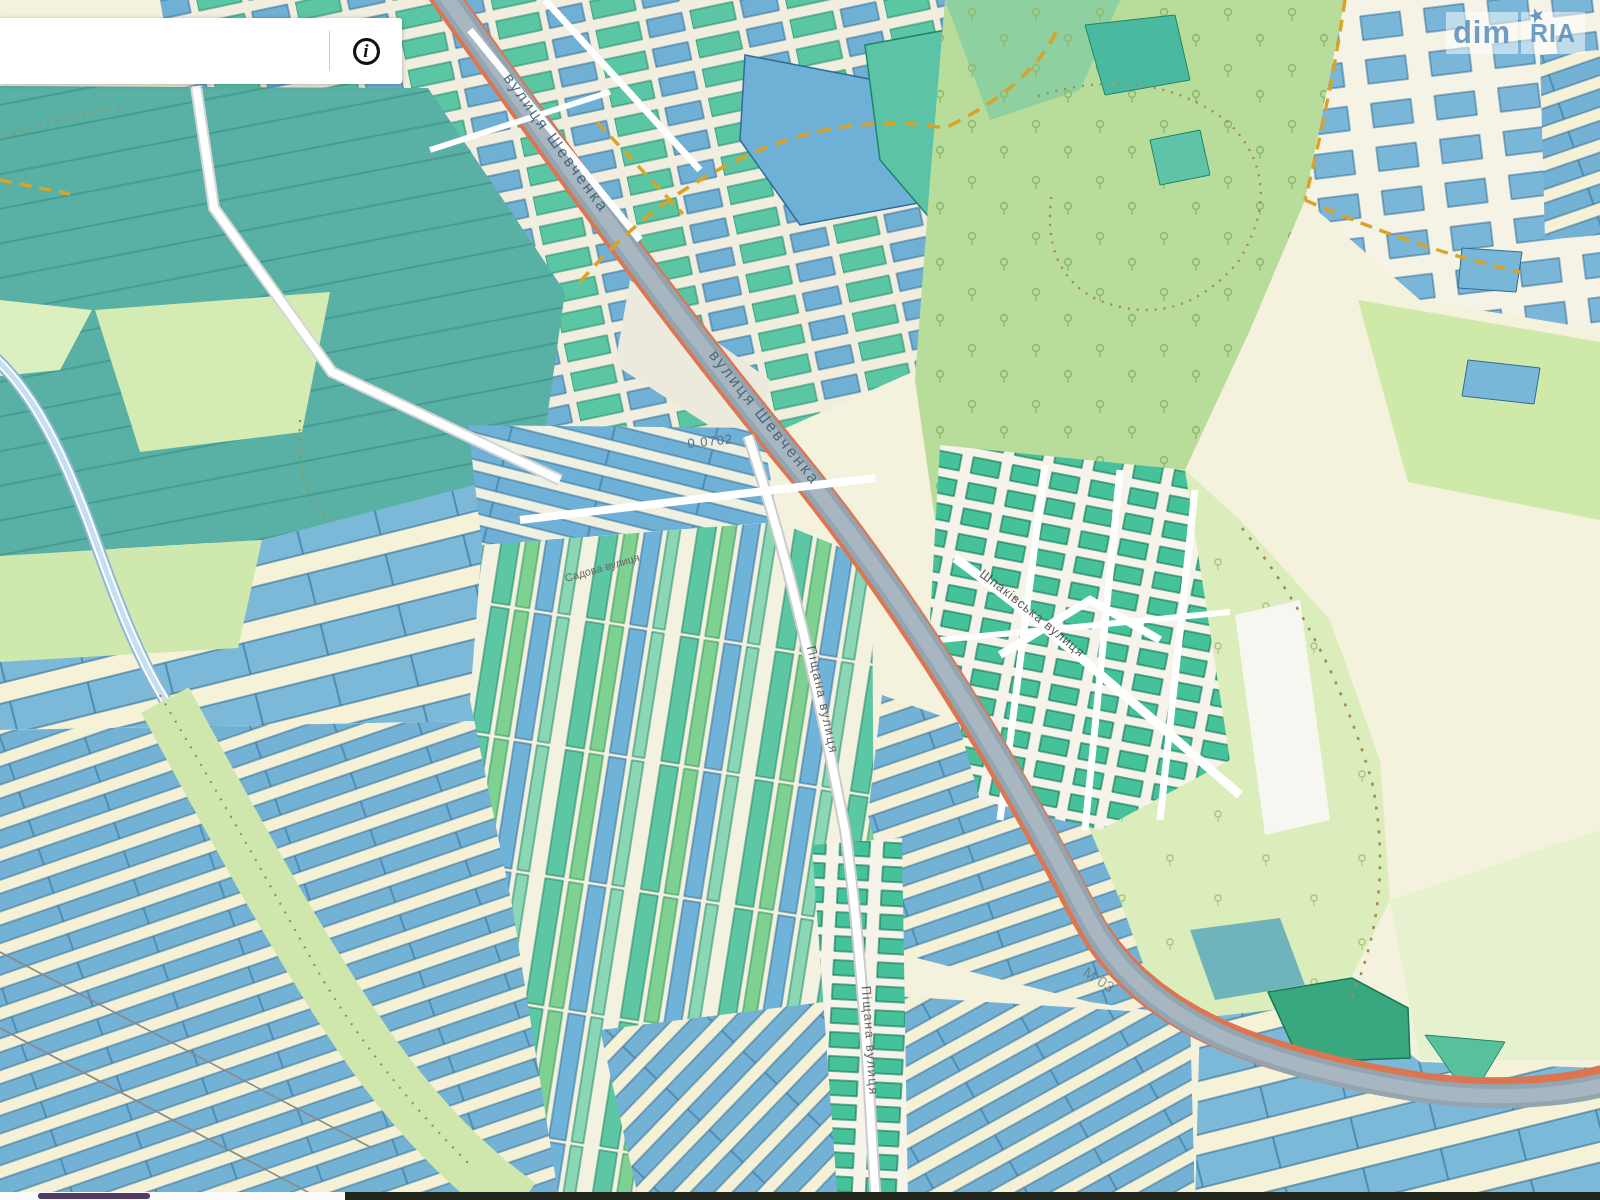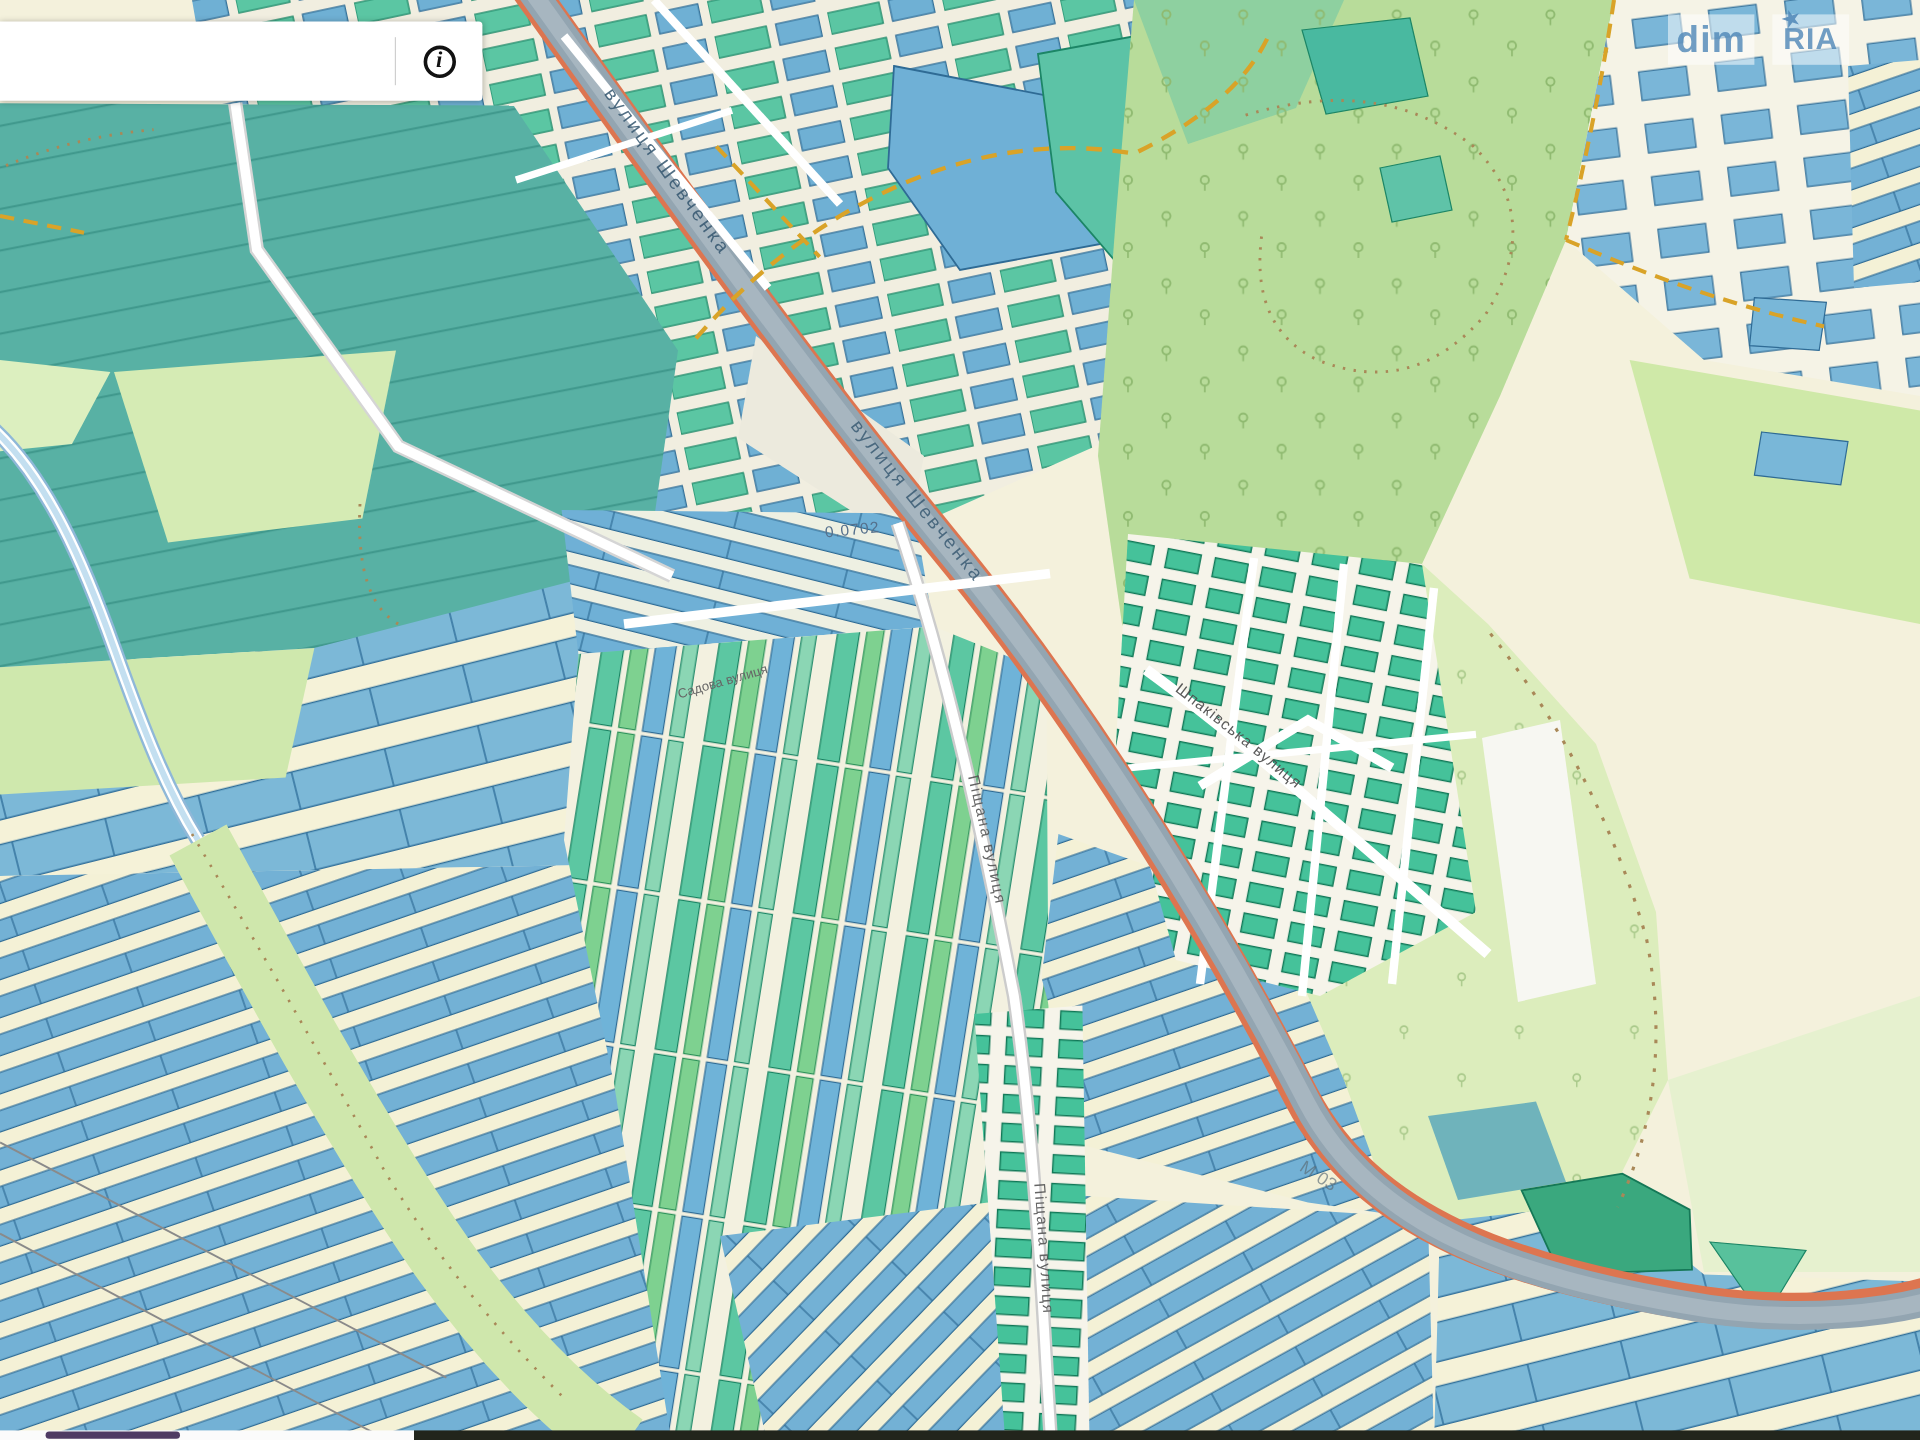--- a/index.html
+++ b/index.html
@@ -28,21 +28,21 @@
     display:flex;align-items:center;justify-content:center;
   }
   .info-circle{
     width:27px;height:27px;border:3.5px solid #121212;border-radius:50%;
     display:flex;align-items:center;justify-content:center;
     font-family:"Liberation Serif",serif;font-style:italic;font-weight:bold;
     font-size:19px;color:#121212;line-height:1;padding-bottom:2px;box-sizing:border-box;
   }
 
   
-  .watermark{position:absolute;left:1390px;top:12px;display:flex;gap:15px;z-index:15;text-align:right;}
+  .watermark{position:absolute;left:1446px;top:12px;display:flex;gap:3px;z-index:15;text-align:right;}
   .wm-box{
     height:42px;display:flex;align-items:center;justify-content:center;
     background:rgba(255,255,255,.52);
   }
   .wm-dim{width:72px;font-size:31px;font-weight:bold;color:rgba(77,134,183,.8);letter-spacing:1px;}
   .wm-ria{width:64px;font-size:25px;font-weight:bold;color:rgba(77,134,183,.8);position:relative;letter-spacing:1px;}
   .wm-star{
     position:absolute;top:-7px;left:8px;font-size:17px;
     color:rgba(77,134,183,.85);transform:rotate(-18deg);
   }

